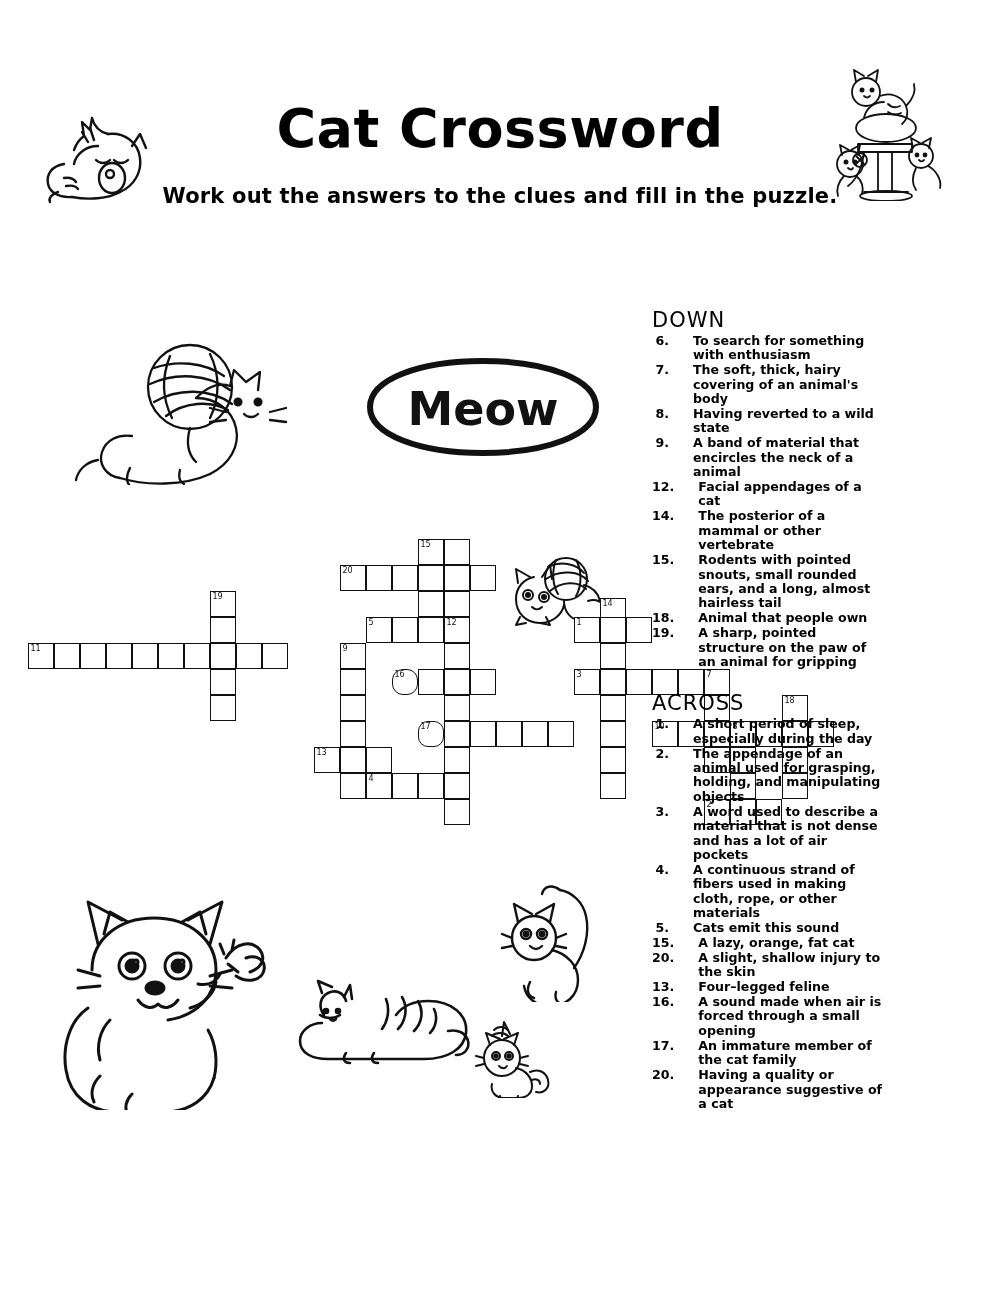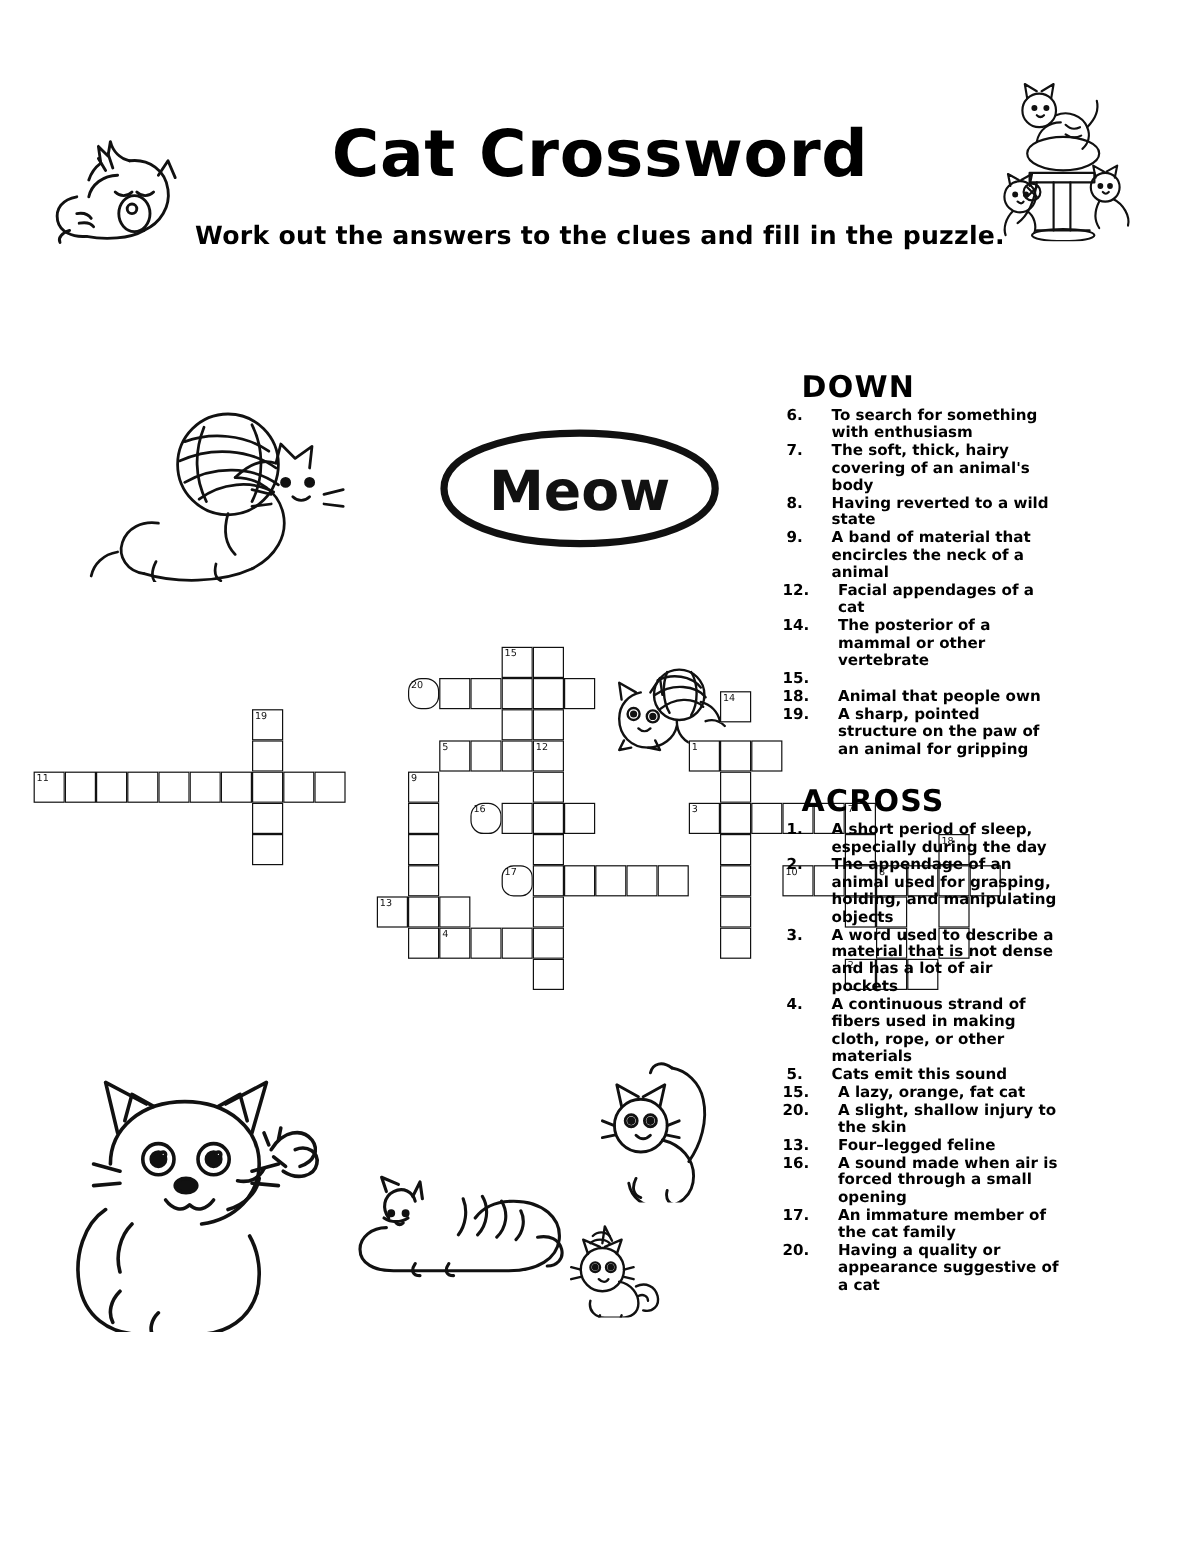--- a/index.html
+++ b/index.html
@@ -18,21 +18,21 @@
     font-size:54px;font-weight:700;letter-spacing:0.5px;line-height:1;
   }
   #page-subtitle{
     position:absolute;left:0;top:138px;width:1000px;text-align:center;
     font-size:21px;font-weight:700;letter-spacing:0.2px;
   }
 
   
   #clues{position:absolute;left:652px;top:308px;width:232px;}
   .clue-head{
-    font-size:25px;font-weight:700;letter-spacing:1px;margin:0 0 2px 16px;
+    font-size:21px;font-weight:400;letter-spacing:1px;margin:0 0 2px 0;
     font-family:"DejaVu Sans", sans-serif;
   }
   #across-head{margin-top:22px;}
   .clue-list{list-style:none;margin:0;padding:0;}
   .clue-item{
     display:flex;font-size:12.6px;line-height:14.4px;font-weight:700;
     margin-bottom:0.5px;
   }
   .clue-num{flex:0 0 auto;text-align:right;min-width:17px;margin-right:3px;}
   .clue-text{flex:1 1 auto;margin-left:21px;}
@@ -168,34 +168,34 @@
       <path d="M58 46c0 10 6 18 16 20"></path>
     </svg>
   </div>
 
   <div id="grid-wrap">
     <div id="grid">
         <div class="cell" style="left: 390px; top: 0px;">
           <span class="num">15</span>
         </div>
         <div class="cell" style="left: 416px; top: 0px;"></div>
-        <div class="cell" style="left: 312px; top: 26px; border-radius: 11px;">
+        <div class="cell" style="left: 312px; top: 26px;">
           <span class="num">20</span>
         </div>
         <div class="cell" style="left: 338px; top: 26px;"></div>
         <div class="cell" style="left: 364px; top: 26px;"></div>
         <div class="cell" style="left: 390px; top: 26px;"></div>
         <div class="cell" style="left: 416px; top: 26px;"></div>
         <div class="cell" style="left: 442px; top: 26px;"></div>
         <div class="cell" style="left: 182px; top: 52px;">
           <span class="num">19</span>
         </div>
         <div class="cell" style="left: 390px; top: 52px;"></div>
         <div class="cell" style="left: 416px; top: 52px;"></div>
-        <div class="cell" style="left: 572px; top: 37px; text-decoration: underline;">
+        <div class="cell" style="left: 572px; top: 59px; text-decoration: underline;">
           <span class="num">14</span>
         </div>
         <div class="cell" style="left: 182px; top: 78px;"></div>
         <div class="cell" style="left: 338px; top: 78px;">
           <span class="num">5</span>
         </div>
         <div class="cell" style="left: 364px; top: 78px;"></div>
         <div class="cell" style="left: 390px; top: 78px;"></div>
         <div class="cell" style="left: 416px; top: 78px;">
           <span class="num">12</span>
@@ -321,20 +321,21 @@
         <li class="clue-item">
           <span class="clue-num">12.</span>
           <span class="clue-text">Facial appendages of a cat</span>
         </li>
         <li class="clue-item">
           <span class="clue-num">14.</span>
           <span class="clue-text">The posterior of a mammal or other vertebrate</span>
         </li>
         <li class="clue-item">
           <span class="clue-num">15.</span>
+          <span class="clue-text">Rodents with pointed snouts, small rounded ears, and a long, almost hairless tail</span>
         </li>
         <li class="clue-item">
           <span class="clue-num">18.</span>
           <span class="clue-text">Animal that people own</span>
         </li>
         <li class="clue-item">
           <span class="clue-num">19.</span>
           <span class="clue-text">A sharp, pointed structure on the paw of an animal for gripping</span>
         </li>
       </ul>

